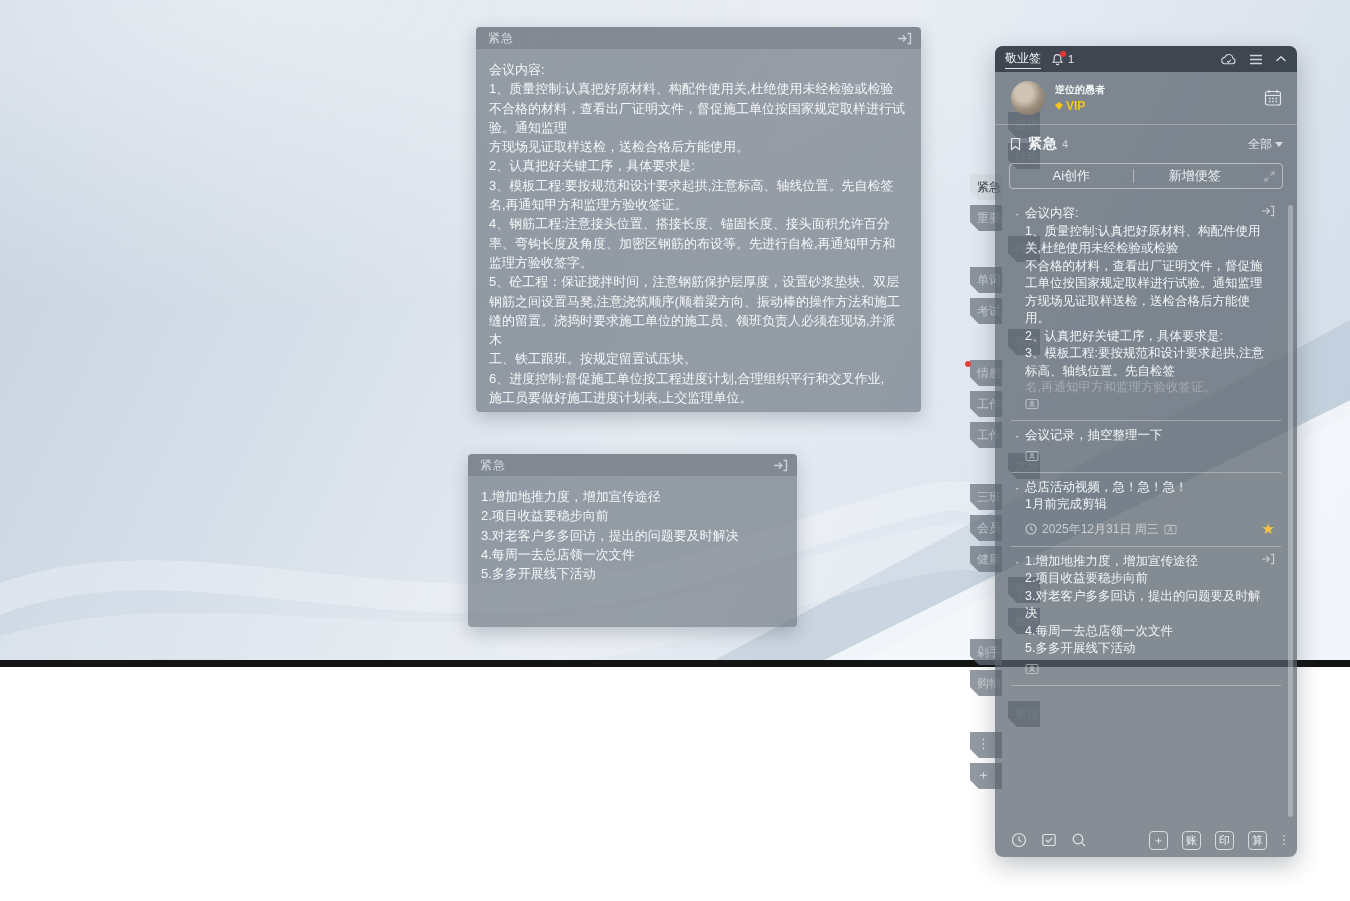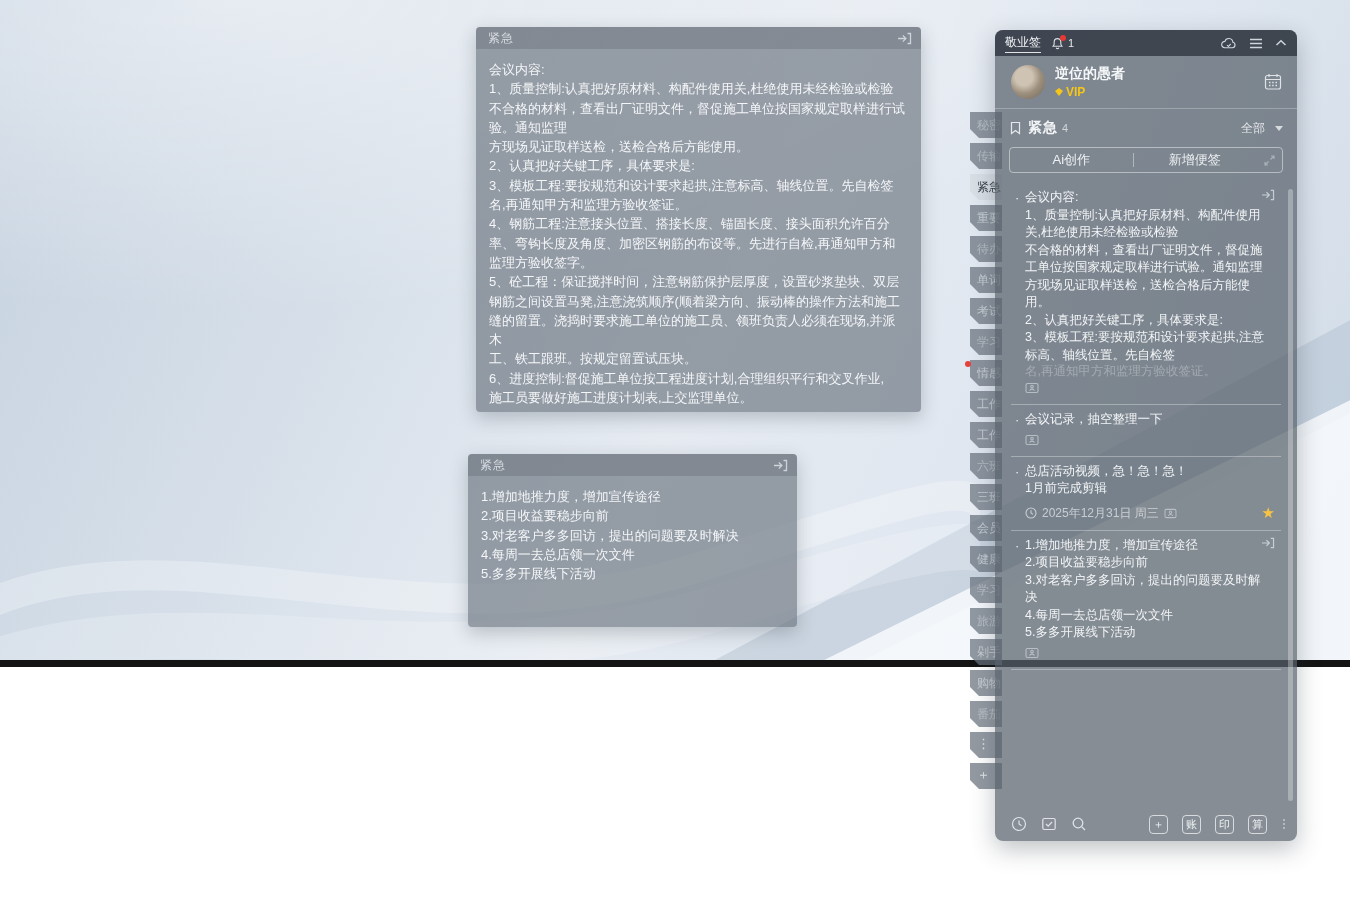--- a/index.html
+++ b/index.html
@@ -31,55 +31,55 @@
   #note2 { left:468px; top:454px; width:329px; height:173px; }
 
   
   .tabstrip { position:absolute; left:970px; top:112px; width:32px; z-index:3; }
   .tab { position:relative; width:32px; height:26px; margin-bottom:5px;
     background:rgba(106,115,126,0.72); color:rgba(236,240,243,0.6);
     font-size:12px; line-height:26px; padding-left:7px; overflow:hidden;
     clip-path:polygon(0 0, 100% 0, 100% 100%, 9px 100%, 0 calc(100% - 9px));
     white-space:nowrap; }
   .tab.active { background:rgba(215,221,228,0.92); color:#3c434b; }
-  .tab.dim { color:rgba(236,240,243,0.42); }
+  .tab.dim { color:rgba(236,240,243,0.42);margin-left:38px; }
   .tab-dot { position:absolute; left:965px; top:361px; width:6px; height:6px;
     border-radius:50%; background:#e8413c; z-index:4; }
   .tab.util { color:rgba(240,243,245,0.85); font-size:13px; line-height:24px; }
 
   
-  .panel { position:absolute; left:995px; top:30px; width:302px; height:811px;
+  .panel { position:absolute; left:995px; top:46px; width:302px; height:811px;
     border-radius:8px; overflow:hidden; z-index:5;
     background:rgba(88,97,107,0.72); box-shadow:0 8px 24px rgba(40,50,60,0.3); }
   .titlebar { height:26px; background:rgba(52,59,69,0.85); display:flex;
     align-items:center; padding:0 10px; color:#eef1f4; }
   .app-name { font-size:12px; border-bottom:1px solid rgba(255,255,255,0.85); padding-bottom:1px; }
   .bell-wrap { position:relative; margin-left:10px; }
   .bell-dot { position:absolute; right:-2px; top:-2px; width:6px; height:6px;
     border-radius:50%; background:#e53935; }
   .notif-count { font-size:11px; margin-left:4px; color:#e8ebee; }
   .tb-right { margin-left:auto; display:flex; align-items:center; gap:12px; color:#cfd5da; }
 
   .user-row { display:flex; align-items:center; padding:9px 14px 9px 16px;
     border-bottom:1px solid rgba(255,255,255,0.25); }
   .avatar { width:34px; height:34px; border-radius:50%;
     background:radial-gradient(circle at 38% 35%, #cfc4b4 0 28%, #9d8f7d 55%, #6f665c 100%); }
   .user-meta { margin-left:10px; }
-  .user-name { color:#f5f7f8; font-size:14px; font-weight:bold; }
+  .user-name { color:#f5f7f8; font-size:10px; font-weight:bold; }
   .vip-row { display:flex; align-items:center; gap:3px; margin-top:2px; }
   .vip-gem { width:8px; height:8px; background:#f5c518;
     clip-path:polygon(50% 0,100% 38%,50% 100%,0 38%); }
   .vip-label { color:#f5c518; font-size:12px; font-weight:bold; }
   .cal-btn { margin-left:auto; color:#dfe3e7; }
 
   .cat-row { display:flex; align-items:center; padding:10px 14px 6px 14px; color:#f2f4f6; }
   .cat-name { font-size:14px; font-weight:bold; margin-left:6px; letter-spacing:1px; }
   .cat-count { font-size:11px; color:rgba(255,255,255,0.65); margin-left:4px; }
   .filter { margin-left:auto; font-size:12px; color:rgba(255,255,255,0.8);
-    display:flex; align-items:center; gap:10px; }
+    display:flex; align-items:center; gap:3px; }
   .caret { width:0; height:0; border-left:4px solid transparent;
     border-right:4px solid transparent; border-top:5px solid rgba(255,255,255,0.7); }
 
   .action-bar { margin:4px 14px 10px 14px; height:26px; border:1px solid rgba(255,255,255,0.45);
     border-radius:4px; display:flex; align-items:center; }
   .action-btn { flex:1; text-align:center; font-size:13px; color:#eef1f3; cursor:default; }
   .action-sep { width:1px; height:14px; background:rgba(255,255,255,0.4); }
   .expand-ic { width:26px; opacity:.4; }
 
   .list { position:relative; padding:0 14px; }

